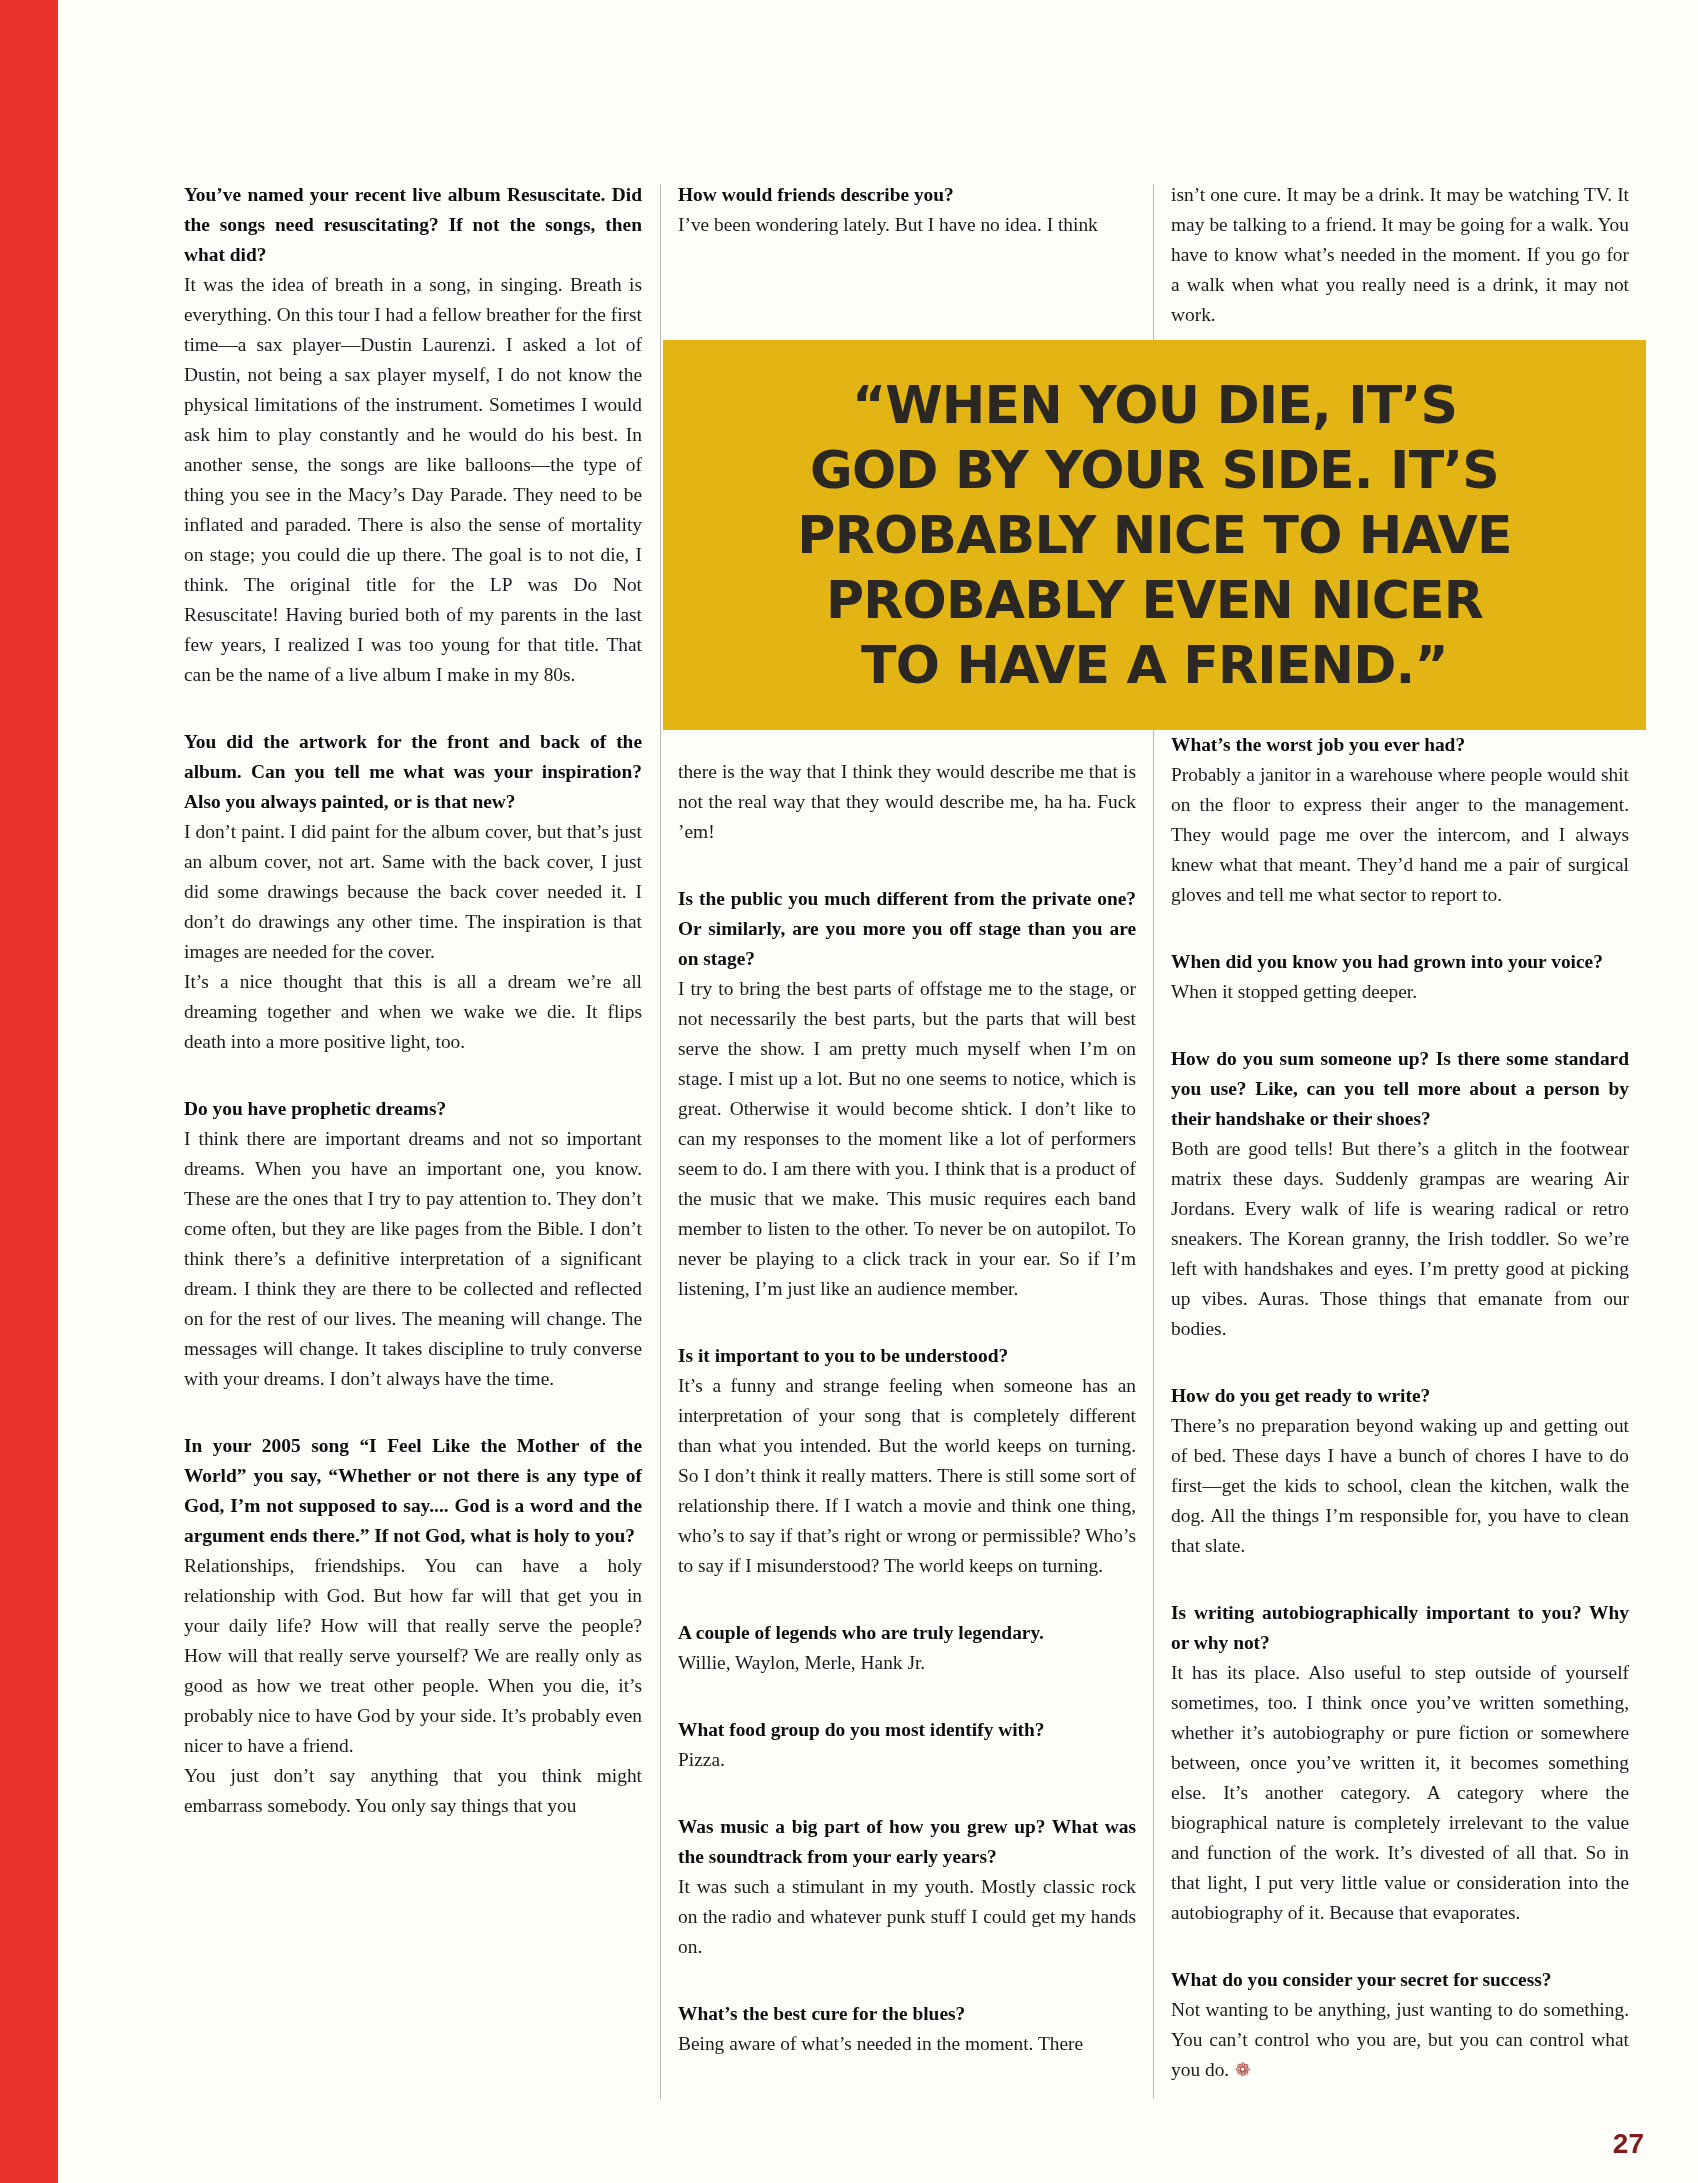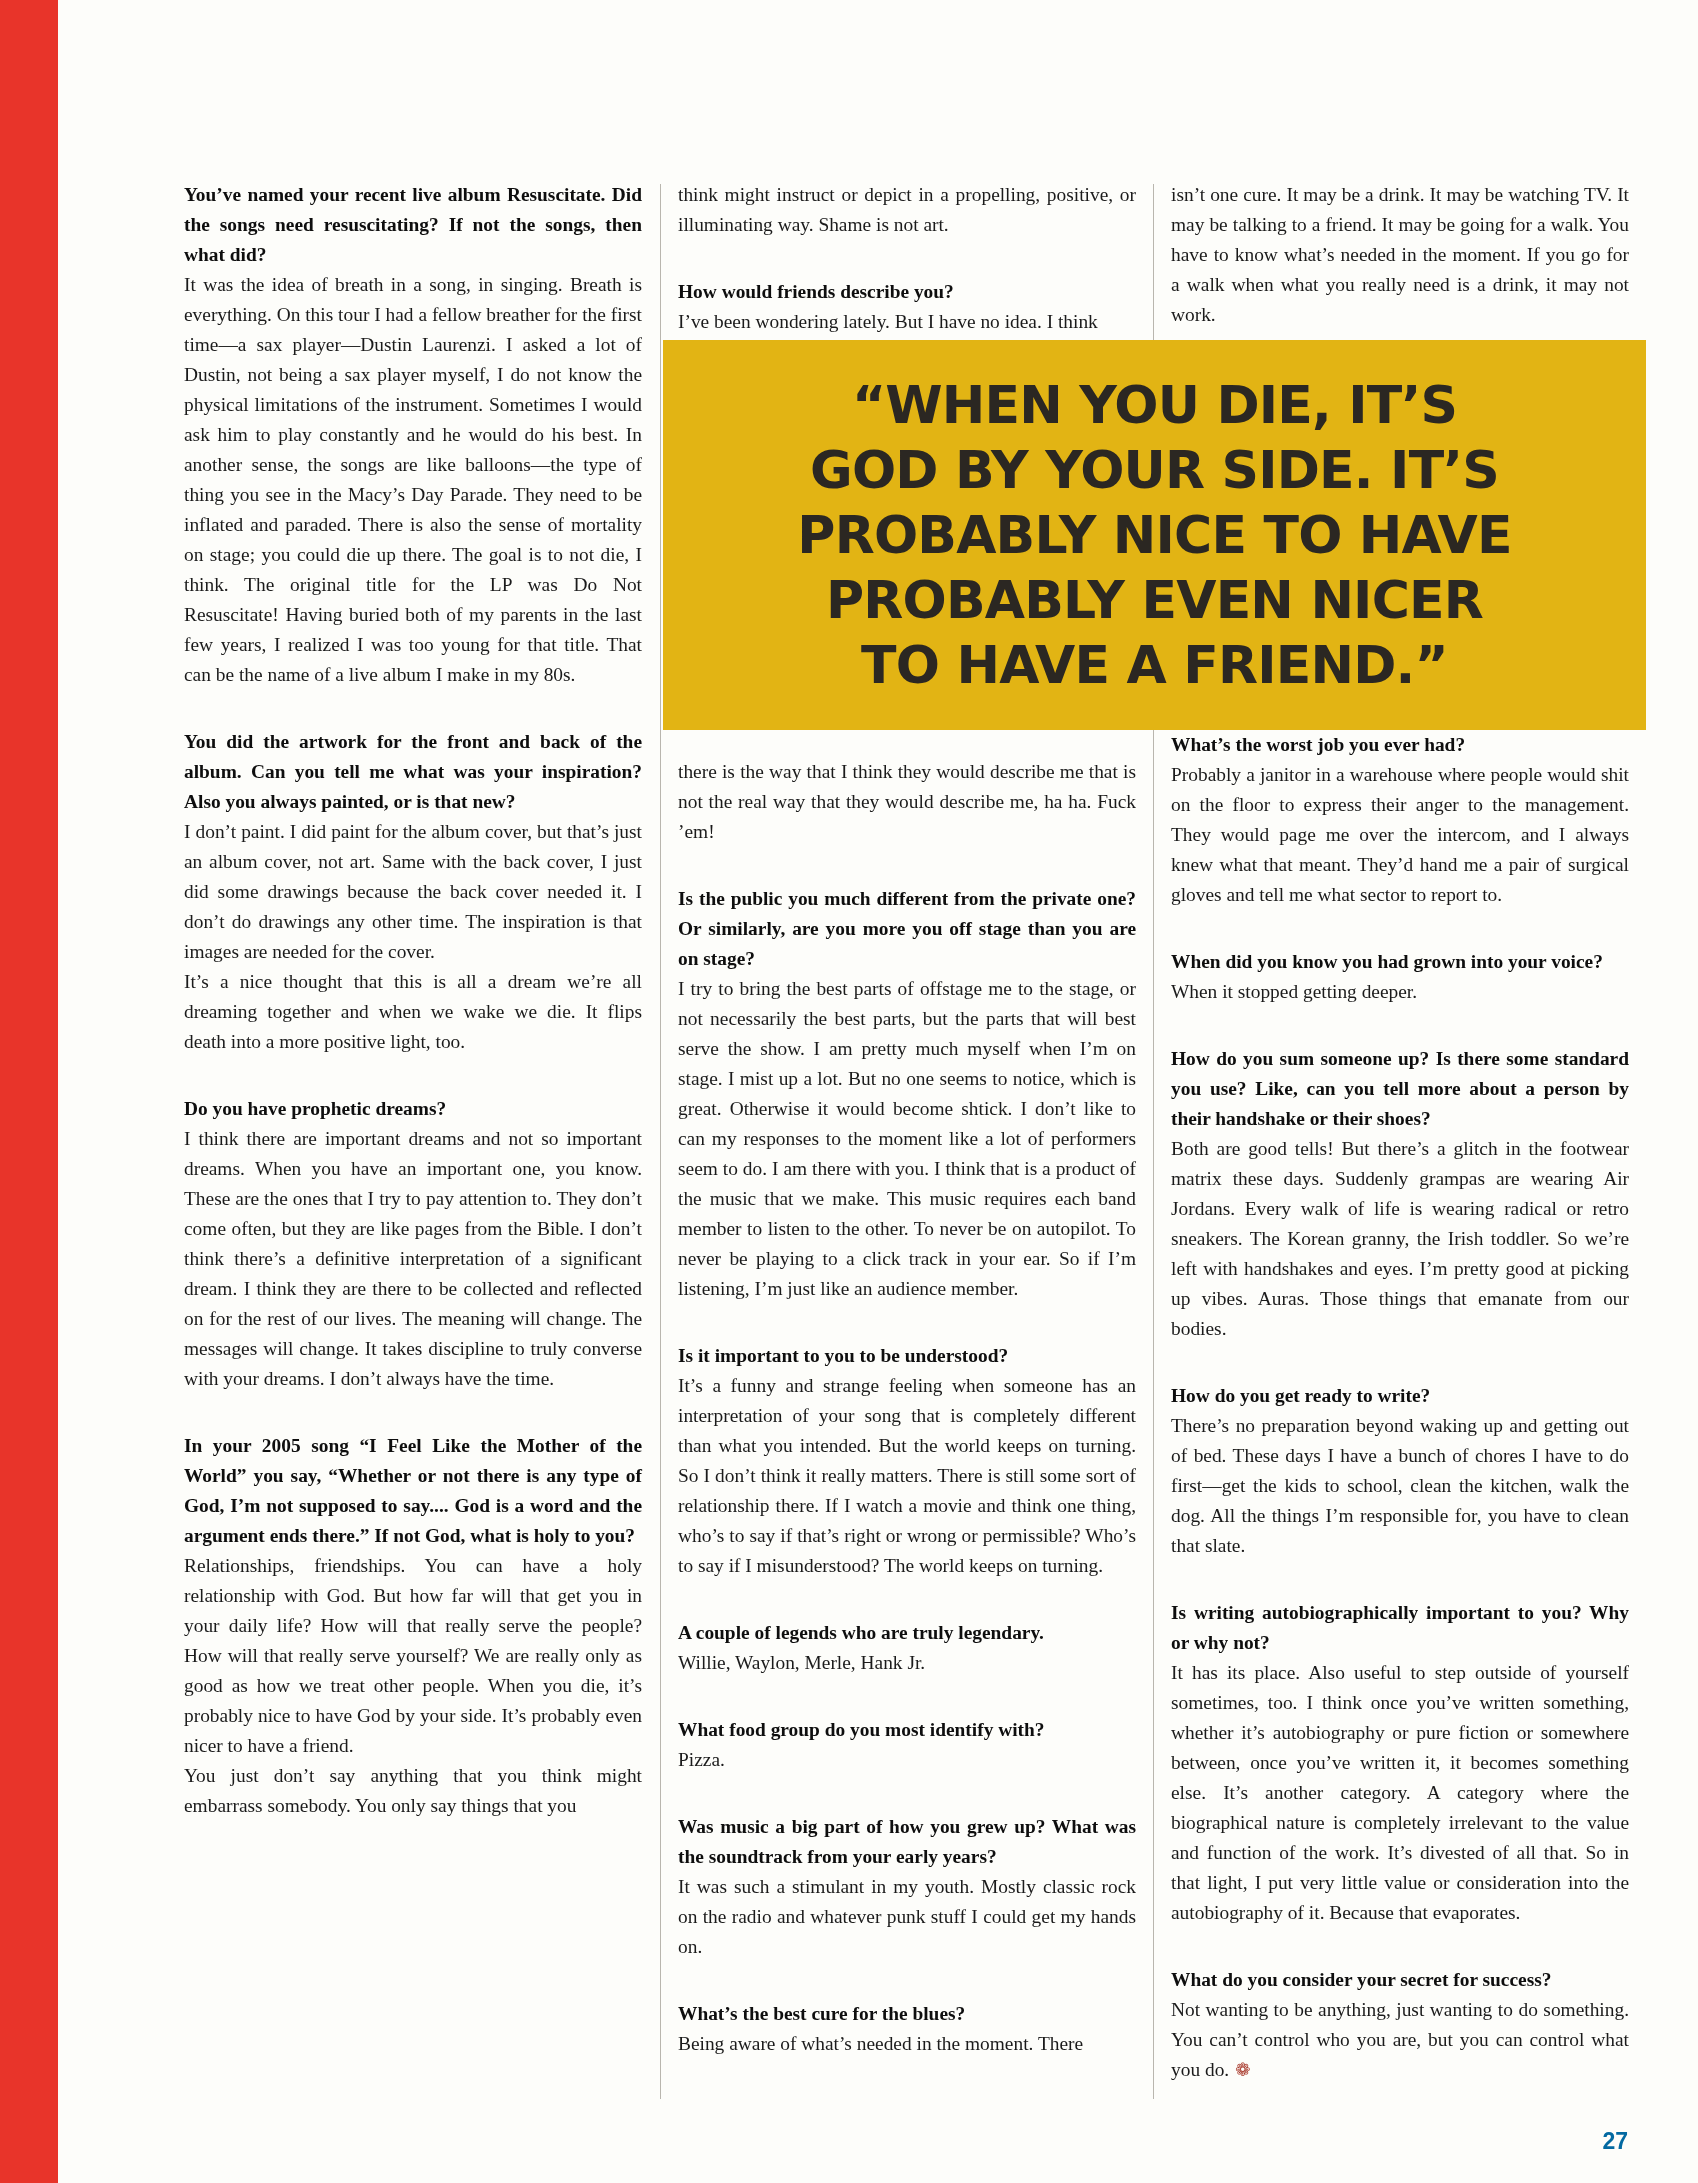--- a/index.html
+++ b/index.html
@@ -55,23 +55,23 @@
     color:var(--quote-fg);
     text-align:center;
     white-space:nowrap;
   }
   .end-mark{
     color:#a8392b;
     font-family:"DejaVu Sans", sans-serif;
     font-size:18px;
   }
   .page-number{
-    position:absolute;right:70px;top:2128px;
+    position:absolute;right:54px;top:2128px;
     font-family:"Liberation Sans", sans-serif;
-    font-weight:bold;font-size:23px;color:#0369a1;
+    font-weight:bold;font-size:28px;color:#7f1d1d;
   }
 </style>
 </head>
 <body>
 
 <div class="red-bar"></div>
 
 <div class="divider" id="divider-1"></div>
 <div class="divider" id="divider-2"></div>
 
@@ -81,21 +81,20 @@
     <p class="q">You did the artwork for the front and back of the album. Can you tell me what was your inspiration? Also you always painted, or is that new?</p>
     <p class="a">I don’t paint. I did paint for the album cover, but that’s just an album cover, not art. Same with the back cover, I just did some drawings because the back cover needed it. I don’t do drawings any other time. The inspiration is that images are needed for the cover.</p>
     <p class="a">It’s a nice thought that this is all a dream we’re all dreaming together and when we wake we die. It flips death into a more positive light, too.</p>
     <p class="q">Do you have prophetic dreams?</p>
     <p class="a">I think there are important dreams and not so important dreams. When you have an important one, you know. These are the ones that I try to pay attention to. They don’t come often, but they are like pages from the Bible. I don’t think there’s a definitive interpretation of a significant dream. I think they are there to be collected and reflected on for the rest of our lives. The meaning will change. The messages will change. It takes discipline to truly converse with your dreams. I don’t always have the time.</p>
     <p class="q">In your 2005 song “I Feel Like the Mother of the World” you say, “Whether or not there is any type of God, I’m not supposed to say.... God is a word and the argument ends there.” If not God, what is holy to you?</p>
     <p class="a">Relationships, friendships. You can have a holy relationship with God. But how far will that get you in your daily life? How will that really serve the people? How will that really serve yourself? We are really only as good as how we treat other people. When you die, it’s probably nice to have God by your side. It’s probably even nicer to have a friend.</p>
     <p class="a">You just don’t say anything that you think might embarrass somebody. You only say things that you</p>
   </div>
 <div class="col" id="col2-top">
-    <p class="a">think might instruct or depict in a propelling, positive, or illuminating way. Shame is not art.</p>
     <p class="q">How would friends describe you?</p>
     <p class="a">I’ve been wondering lately. But I have no idea. I think</p>
   </div>
 <div class="col" id="col3-top">
     <p class="a">isn’t one cure. It may be a drink. It may be watching TV. It may be talking to a friend. It may be going for a walk. You have to know what’s needed in the moment. If you go for a walk when what you really need is a drink, it may not work.</p>
   </div>
 
 <div class="quote-box">
   <div class="quote-line">“WHEN YOU DIE, IT’S</div>
   <div class="quote-line">GOD BY YOUR SIDE. IT’S</div>

